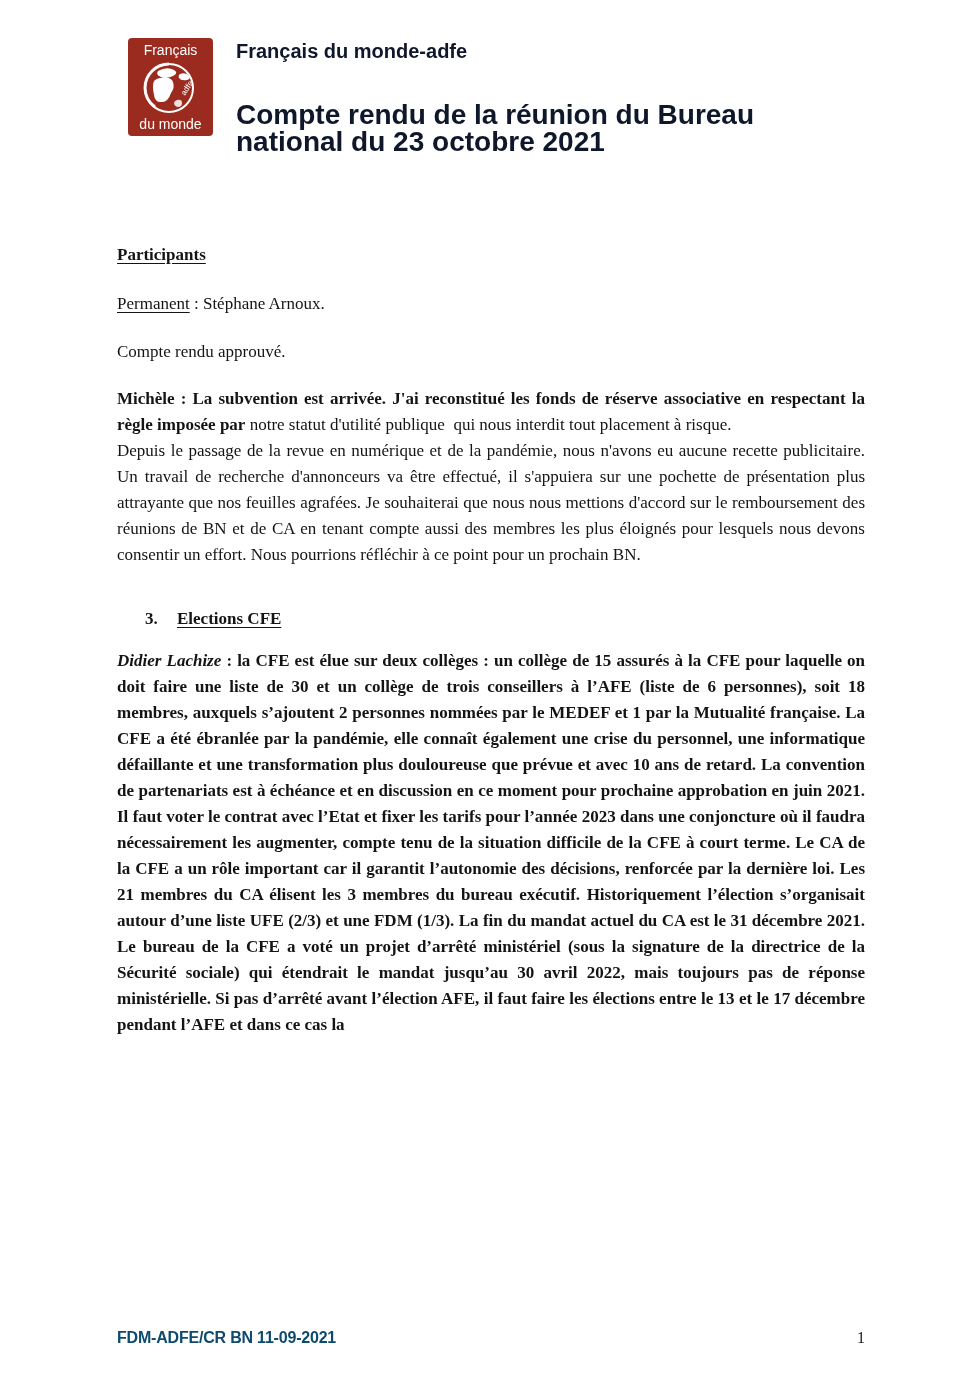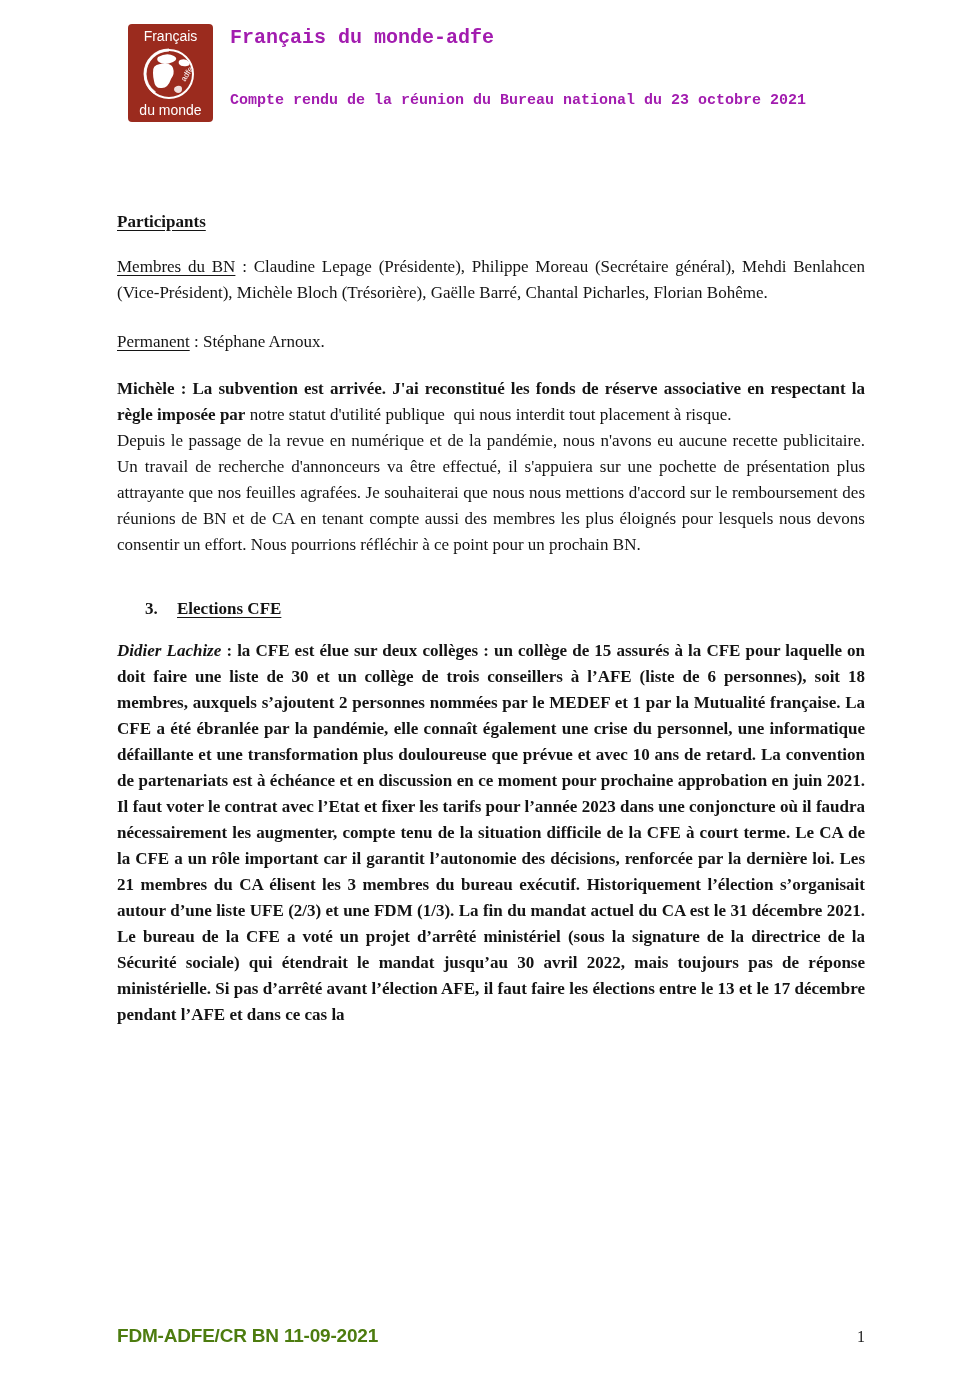--- a/index.html
+++ b/index.html
@@ -12,29 +12,29 @@
   }
   .page {
     position: relative;
     width: 980px; height: 1387px;
     background: #ffffff;
     overflow: hidden;
   }
   .content { padding: 0 115px 0 117px; }
 
   
-  .doc-header { display: flex; padding-top: 24px; margin-left: 128px; margin-right: 115px; }
+  .doc-header { display: flex; padding-top: 38px; margin-left: 128px; margin-right: 115px; }
   .logo-box { width: 85px; height: 98px; flex: none; }
   .header-text {
-    margin-left: 17px; width: 700px;
-    font-family: Liberation Mono, monospace;
-    font-weight: 700; color: #a21caf;
+    margin-left: 23px; width: 700px;
+    font-family: Liberation Sans, sans-serif;
+    font-weight: 700; color: #0f172a;
   }
   .org-name { font-size: 20px; line-height: 27px; }
-  .doc-title { font-size: 15px; line-height: 27px; margin: 36px 0 0 0; font-weight: 700; }
+  .doc-title { font-size: 28px; line-height: 27px; margin: 36px 0 0 0; font-weight: 700; }
 
   
   main { display: block; }
   p, h2 { margin: 0; font-size: 17px; line-height: 26px; font-weight: normal; }
   .just { text-align: justify; }
   .u { text-decoration: underline; text-underline-offset: 3px; }
   .b { font-weight: bold; }
   .bi { font-weight: bold; }
   .i { font-style: italic; }
   .prewrap { white-space: pre-wrap; }
@@ -54,21 +54,21 @@
   .s3 { margin-top: 38px; }
   .didier-para { margin-top: 16px; font-weight: bold; }
 
   
   .doc-footer {
     position: absolute; left: 117px; right: 115px; bottom: 40px;
     display: flex; justify-content: space-between; align-items: baseline;
   }
   .footer-ref {
     font-family: "Liberation Sans", sans-serif;
-    font-size: 19px; font-weight: 700; letter-spacing: -0.2px; color: #4d7c0f;
+    font-size: 16px; font-weight: 700; letter-spacing: -0.2px; color: #0c4a6e;
   }
   .page-num { font-size: 16px; color: #1a1a1a; }
 </style>
 </head>
 <body>
 
 <div class="page">
 
   <header class="doc-header">
     <div class="logo-box">
@@ -90,26 +90,26 @@
     <div class="header-text">
       <div class="org-name">Français du monde-adfe</div>
       <h1 class="doc-title">Compte rendu de la réunion du Bureau national du 23 octobre 2021</h1>
     </div>
   </header>
 
   <main class="content">
 
     <p class="participants-heading"><span class="u b">Participants</span></p>
 
-    <p class="membres-para just"><span class="u">Membres du BN</span><span> : Claudine Lepage (Présidente), Philippe Moreau (Secrétaire général), Mehdi Benlahcen (Vice-Président), Michèle Bloch (Trésorière), Gaëlle Barré, Chantal Picharles, Florian Bohême.</span></p>
 
 
     <p class="permanent-para"><span class="u">Permanent</span><span> : Stéphane Arnoux.</span></p>
 
 
+    <p class="approved-para">Compte rendu approuvé.</p>
 
 
     <p class="michele-para just"><span class="bi">Michèle</span><span class="b"> : La subvention est arrivée. J'ai reconstitué les fonds de réserve associative en respectant la règle imposée par</span><span class="prewrap"> notre statut d'utilité publique  qui nous interdit tout placement à risque.</span></p>
 
     <p class="depuis-para just">Depuis le passage de la revue en numérique et de la pandémie, nous n'avons eu aucune recette publicitaire. Un travail de recherche d'annonceurs va être effectué, il s'appuiera sur une pochette de présentation plus attrayante que nos feuilles agrafées. Je souhaiterai que nous nous mettions d'accord sur le remboursement des réunions de BN et de CA en tenant compte aussi des membres les plus éloignés pour lesquels nous devons consentir un effort. Nous pourrions réfléchir à ce point pour un prochain BN.</p>
 
     <h2 class="section s3"><span class="num">3.</span><span class="u">Elections CFE</span></h2>
 
     <p class="didier-para just"><span class="i">Didier Lachize</span><span> : la CFE est élue sur deux collèges : un collège de 15 assurés à la CFE pour laquelle on doit faire une liste de 30 et un collège de trois conseillers à l’AFE (liste de 6 personnes), soit 18 membres, auxquels s’ajoutent 2 personnes nommées par le MEDEF et 1 par la Mutualité française. La CFE a été ébranlée par la pandémie, elle connaît également une crise du personnel, une informatique défaillante et une transformation plus douloureuse que prévue et avec 10 ans de retard. La convention de partenariats est à échéance et en discussion en ce moment pour prochaine approbation en juin 2021. Il faut voter le contrat avec l’Etat et fixer les tarifs pour l’année 2023 dans une conjoncture où il faudra nécessairement les augmenter, compte  tenu de la situation difficile de la CFE à court terme. Le CA de la CFE a un rôle important car il garantit l’autonomie des décisions, renforcée par la dernière loi. Les 21 membres du CA élisent les 3 membres du bureau exécutif. Historiquement l’élection s’organisait autour d’une liste UFE (2/3) et une FDM (1/3). La fin du mandat actuel du CA est le 31 décembre 2021. Le bureau de la CFE a voté un projet d’arrêté ministériel (sous la signature de la directrice de la Sécurité sociale) qui étendrait le mandat jusqu’au 30 avril 2022, mais toujours pas de réponse ministérielle. Si pas d’arrêté avant l’élection AFE, il faut faire les élections entre le 13 et le 17 décembre pendant l’AFE et dans ce cas la</span></p>
 

